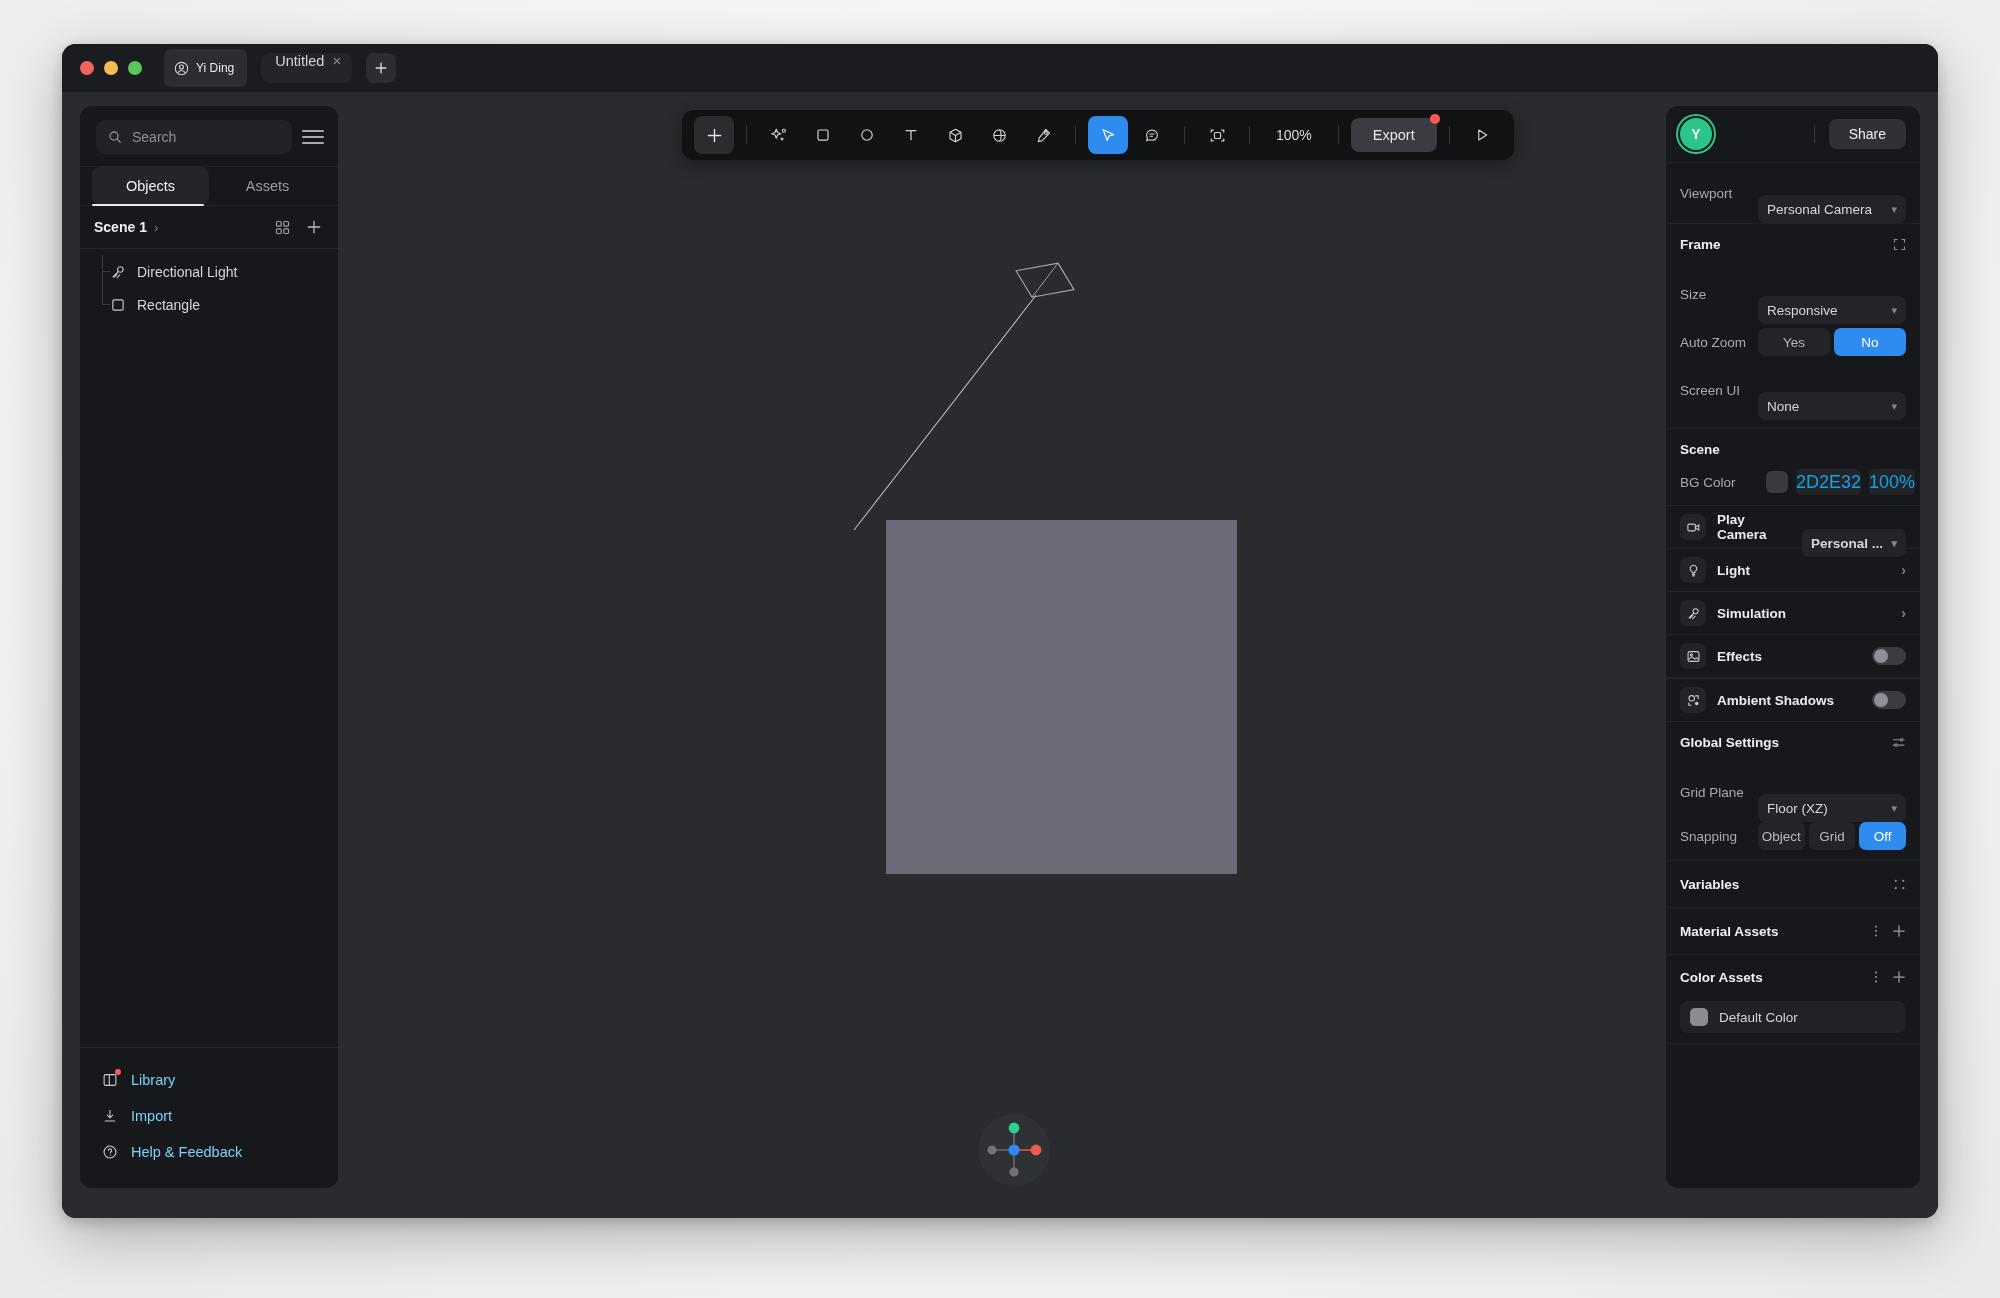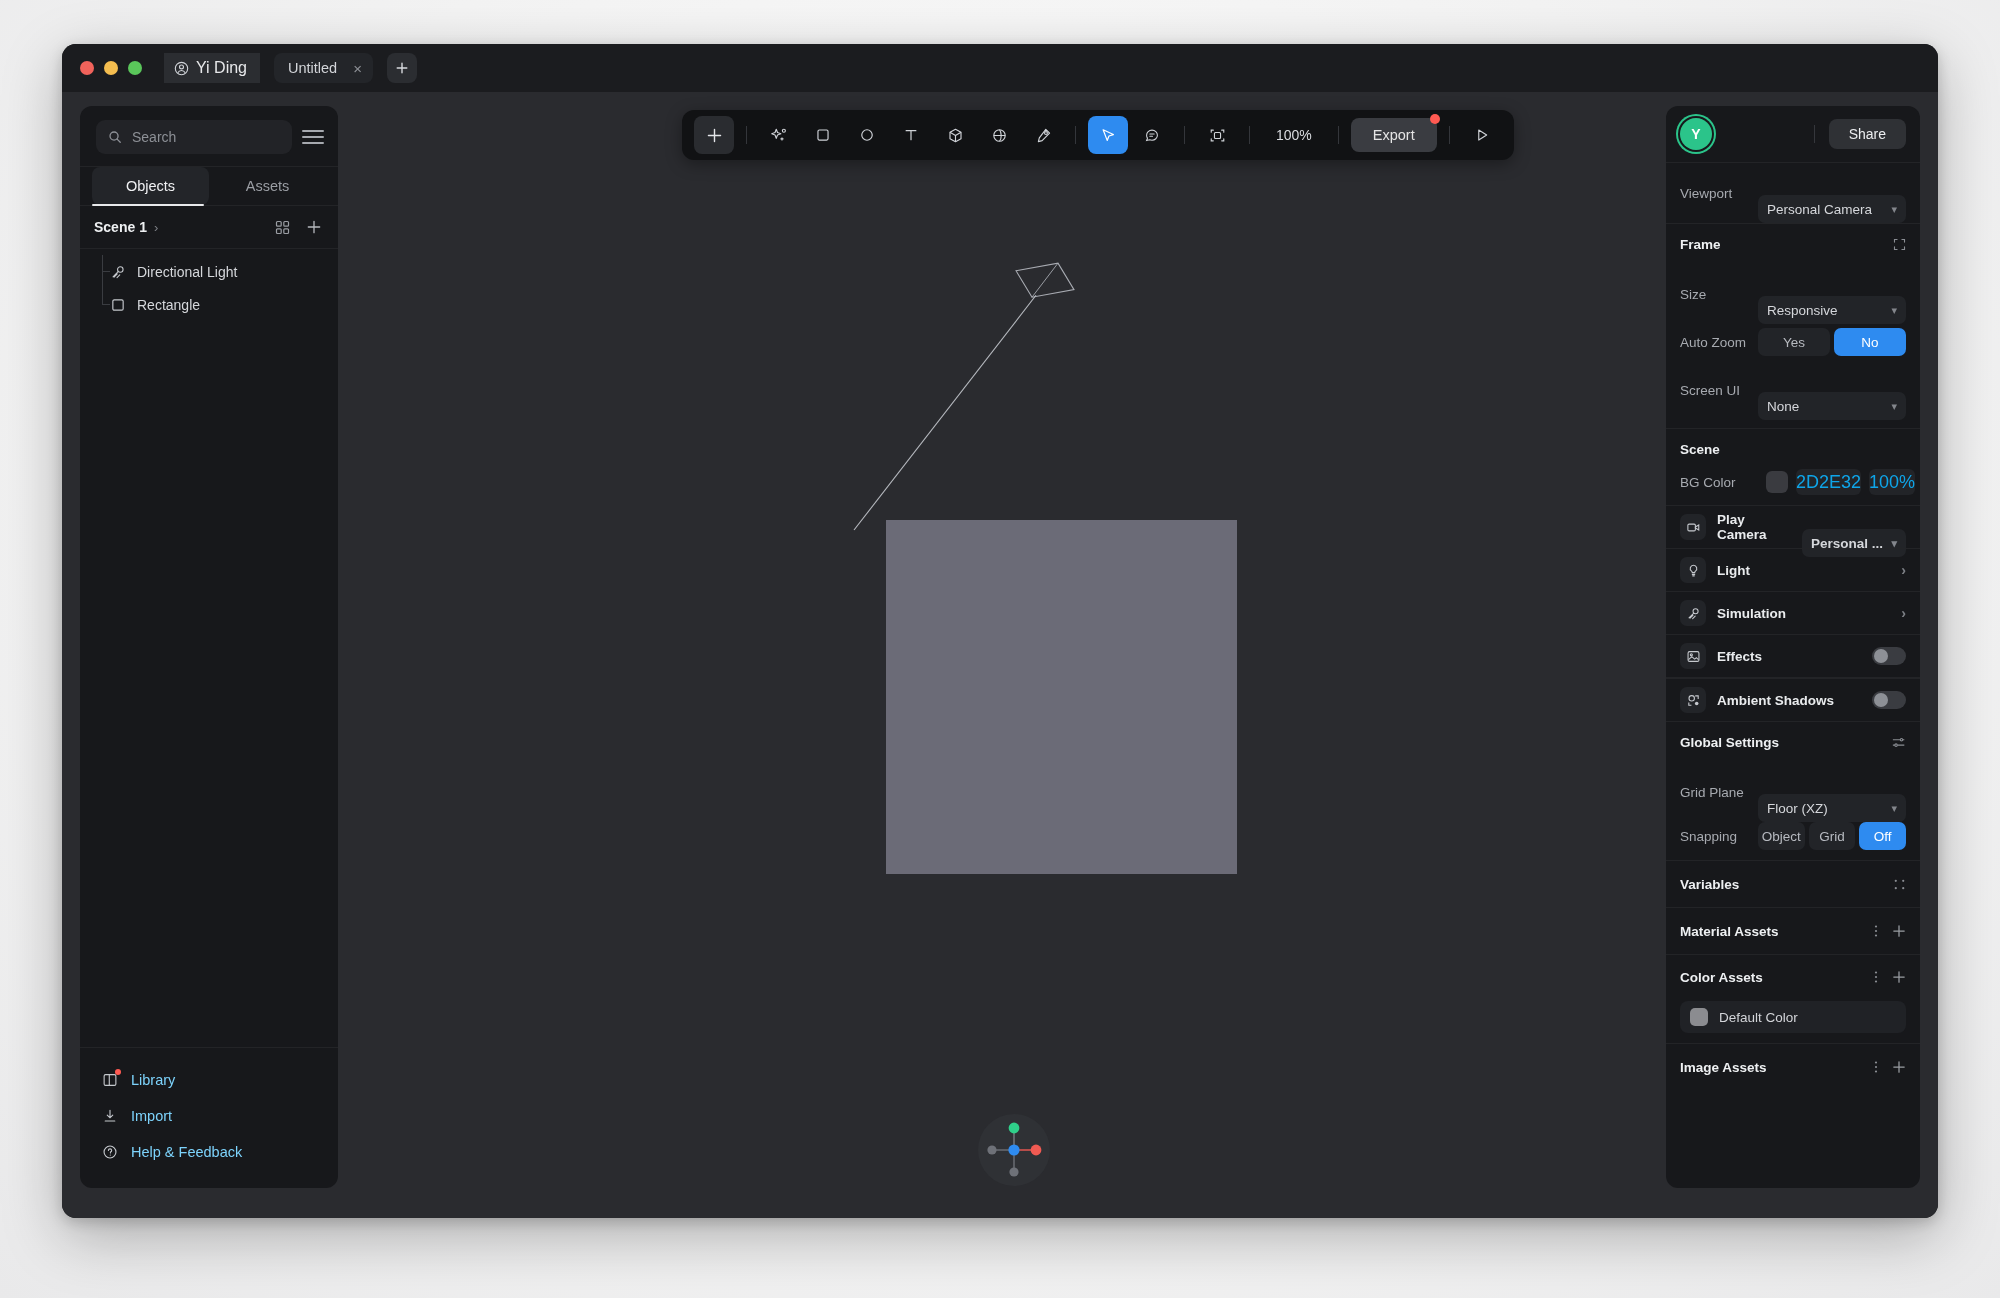--- a/index.html
+++ b/index.html
@@ -32,32 +32,32 @@
     display: flex; align-items: center;
   }
   .traffic { display: flex; gap: 10px; margin-left: 18px; }
   .light { width: 14px; height: 14px; border-radius: 50%; }
   .light.red { background: #f1635b; }
   .light.yellow { background: #f4bd4f; }
   .light.green { background: #5ac65a; }
 
   .acct-chip {
     margin-left: 22px;
-    height: 30px;
+    height: 38px;
     display: flex; align-items: center; gap: 7px;
     padding: 0 13px 0 10px;
     background: #2b2d31;
-    border-radius: 0;
+    border-radius: 7px;
     color: #e7e8ea;
-    font-size: 16px;
+    font-size: 12px;
   }
   .tab-chip {
     margin-left: 14px;
     height: 30px;
-    display: flex; align-items: center; gap: 16px;
+    display: flex; align-items: flex-start; gap: 8px;
     padding: 0 11px 0 14px;
     background: #232529;
     border-radius: 8px;
     color: #d3d5d9;
     font-size: 14.5px;
   }
   .tab-chip .x { color: #8d9096; font-size: 15px; line-height: 1; }
   .newtab {
     margin-left: 14px;
     width: 30px; height: 30px;
@@ -780,34 +780,17 @@
           </span>
         </span>
       </div>
 
       <div class="asset-pill">
         <span class="sw"></span>
         <span>Default Color</span>
       </div>
       <div class="rp-div"></div>
 
-      <div class="sect-head" style="height:46px">
-        <span>Image Assets</span>
-        <span class="right">
-          <span>
-            <svg width="4" height="14" viewBox="0 0 4 14" fill="#8a8d93">
-              <circle cx="2" cy="2.5" r="1.1"></circle>
-                <circle cx="2" cy="7" r="1.1"></circle>
-                <circle cx="2" cy="11.5" r="1.1"></circle>
-            </svg>
-          </span>
-          <span>
-            <svg width="14" height="14" viewBox="0 0 14 14" stroke="#9a9da3" stroke-width="1.25" stroke-linecap="round">
-              <path d="M7 1.8v10.4M1.8 7h10.4"></path>
-            </svg>
-          </span>
-        </span>
-      </div>
 
     </div>
 
   </div>
 </div>
 
 </body></html>

